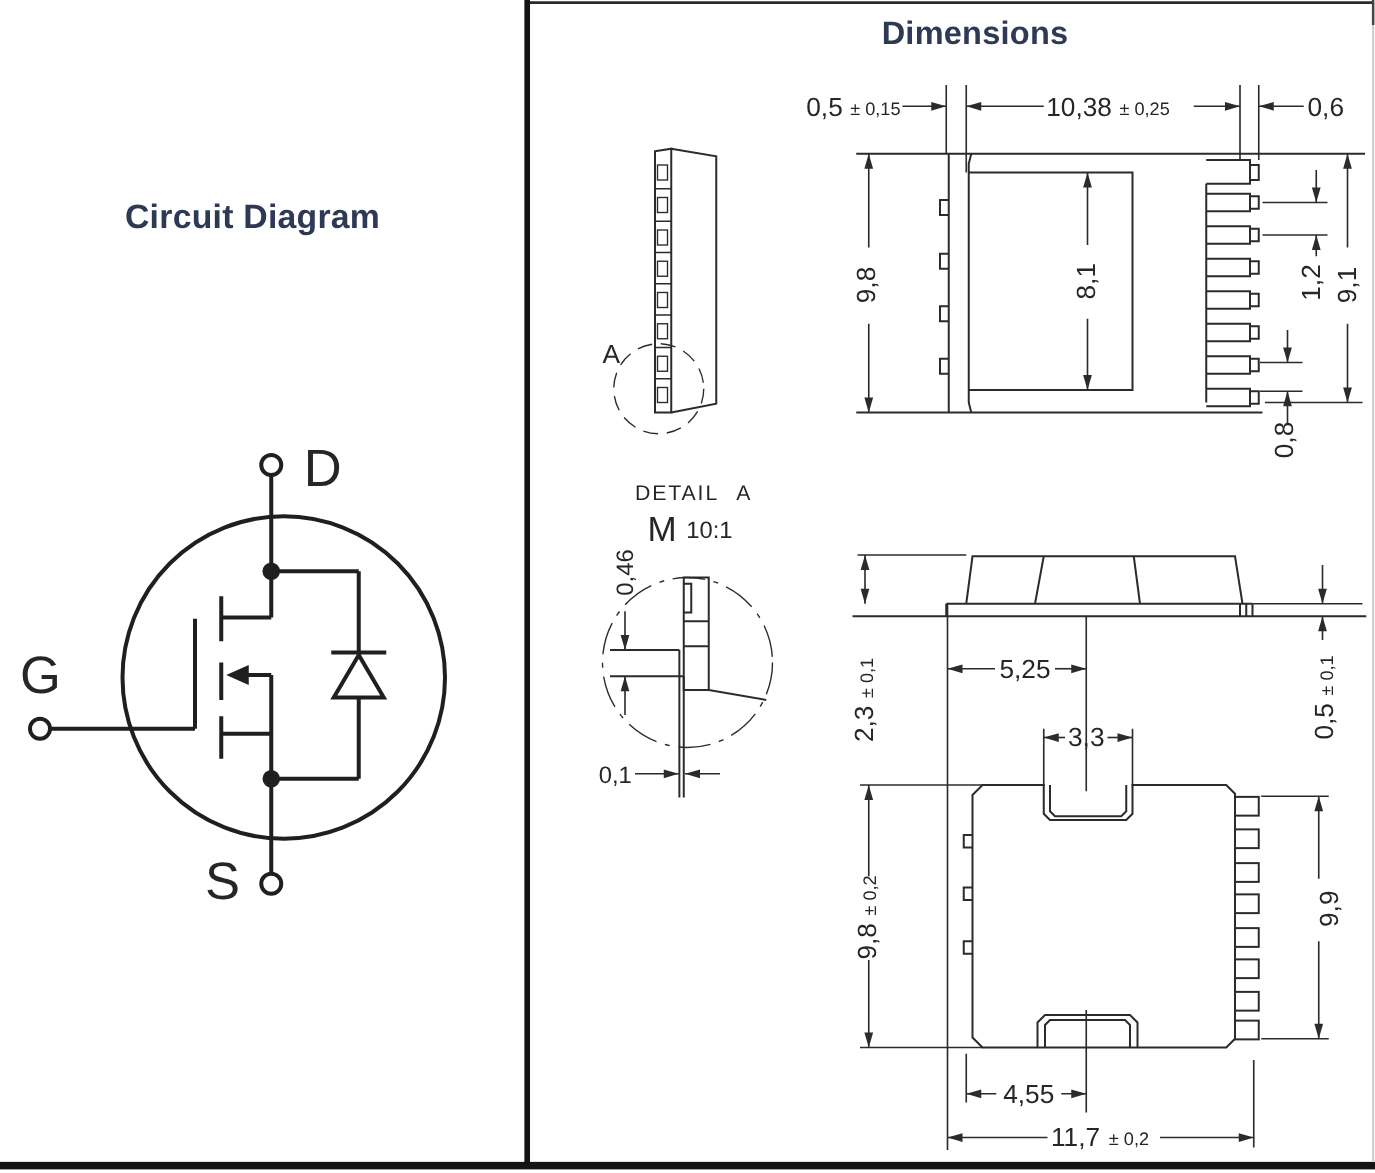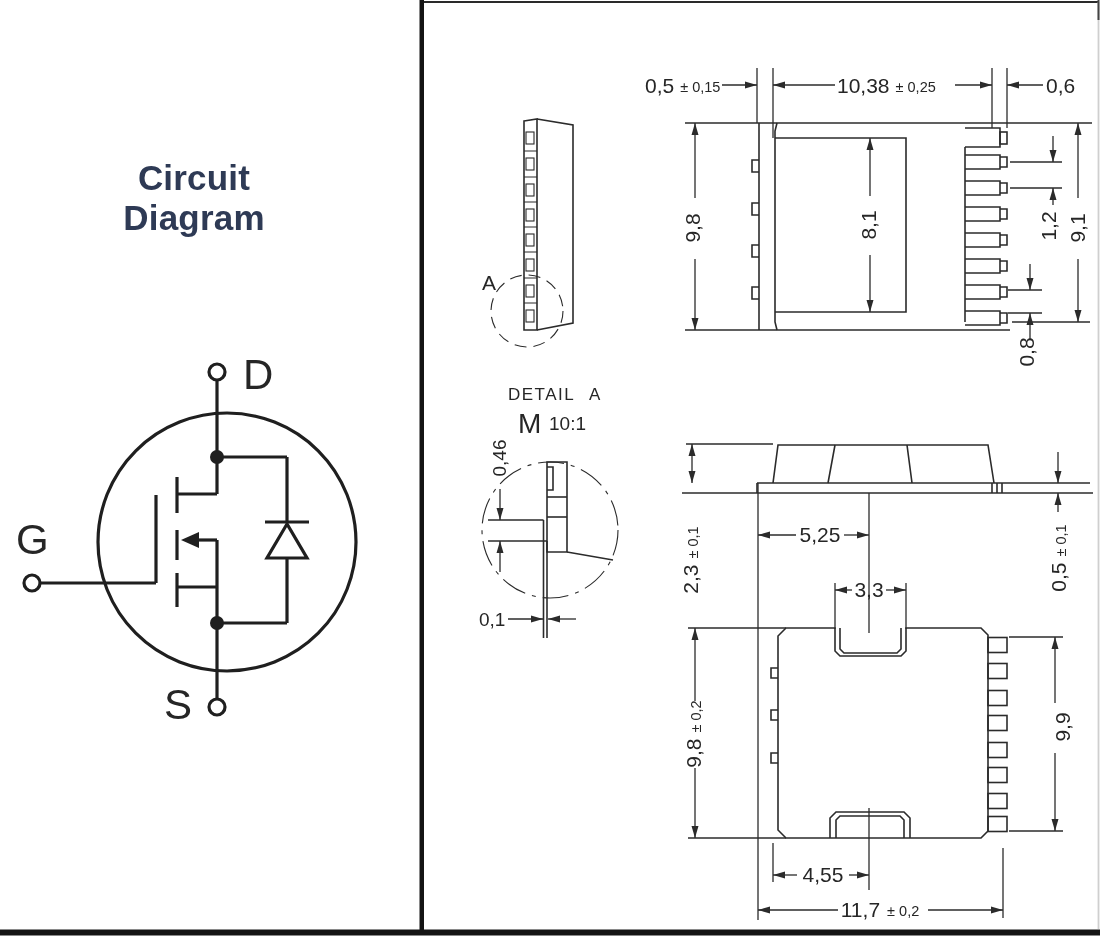--- a/index.html
+++ b/index.html
@@ -1,39 +1,40 @@
 <!DOCTYPE html>
 <html><head>
 <meta charset="utf-8">
 <style>
   html,body{margin:0;padding:0;background:#ffffff;}
   .stage{position:relative;width:1100px;height:938px;background:#ffffff;overflow:hidden;
          font-family:"Liberation Sans",sans-serif;}
   .stage svg{position:absolute;left:0;top:0;}
   .panel-title{position:absolute;font-weight:bold;color:#2e3a55;letter-spacing:0.2px;}
-  #circuit-title{left:84px;top:158px;width:220px;text-align:center;font-size:35px;}
+  #circuit-title{left:100px;top:158px;width:220px;font-size:27px;}
   #dimensions-title{left:620px;top:11px;width:320px;text-align:center;font-size:26px;}
   text,tspan{fill:#262626;font-family:"Liberation Sans",sans-serif;}
   .t44{font-size:42px;}
   .t21{font-size:21px;}
   .t19{font-size:19px;}
   .t17{font-size:17px;word-spacing:9px;letter-spacing:1.5px;}
   .t28{font-size:28px;}
   .t14{font-size:14.5px;}
   .tech{stroke:#2b2b2b;stroke-width:1.6;fill:none;}
   .dim{stroke:#2b2b2b;stroke-width:1.3;fill:none;}
   .thin{stroke:#2b2b2b;stroke-width:1.1;fill:none;}
   .circ{stroke:#1f1f1f;stroke-width:3.2;fill:none;}
 </style>
 </head>
 <body>
 
 <div class="stage">
 
   <div id="circuit-title" class="panel-title">Circuit Diagram</div>
+  <div id="dimensions-title" class="panel-title">Dimensions</div>
 
   <svg width="1100" height="938" viewBox="0 0 1100 938">
     <defs>
       <marker id="arr" markerUnits="userSpaceOnUse" markerWidth="14" markerHeight="9" refX="13" refY="4.5" orient="auto-start-reverse">
         <path d="M13,4.5 L1,1 L1,8 Z" fill="#2b2b2b"></path>
       </marker>
     </defs>
 
     <g>
       <rect x="419.5" y="0" width="4.5" height="932" fill="#141414"></rect>

